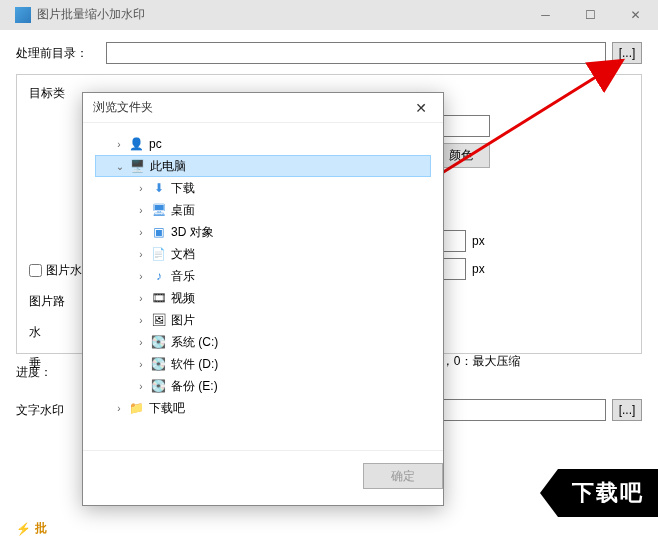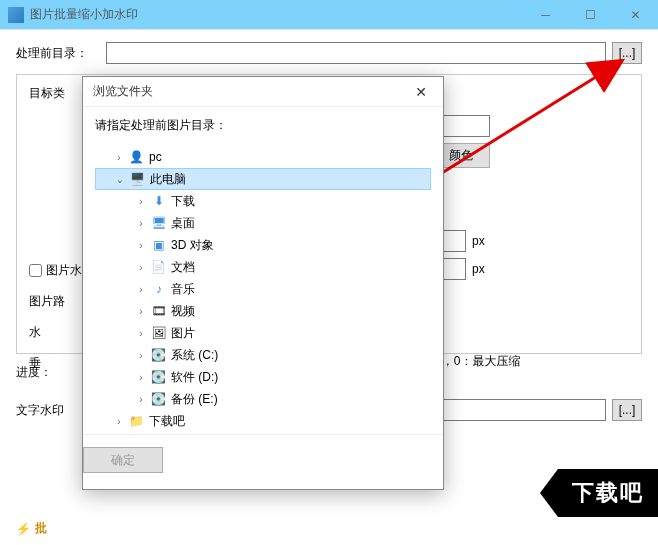--- a/index.html
+++ b/index.html
@@ -1,19 +1,19 @@
 <!DOCTYPE html>
 <html><head>
 <meta charset="utf-8">
 <style>
 * { box-sizing: border-box; margin: 0; padding: 0; font-family: "Microsoft YaHei", "Segoe UI", sans-serif; font-size: 12px; }
 body { background: #fff; width: 658px; height: 545px; position: relative; overflow: hidden; }
 
 
-.titlebar { height: 30px; background: #7dd3fc; border-bottom: 1px solid #e5e5e5; display: flex; align-items: center; padding-left: 8px; }
+.titlebar { height: 30px; background: #e5e5e5; border-bottom: 1px solid #e5e5e5; display: flex; align-items: center; padding-left: 15px; }
 .titlebar-icon { width: 16px; height: 16px; background: linear-gradient(135deg,#4aa3df,#2e7cbf); margin-right: 6px; }
 .titlebar-title { color: #555; flex: 1; }
 .titlebar-btns { display: flex; }
 .titlebar-btn { width: 45px; height: 30px; display: flex; align-items: center; justify-content: center; color: #666; }
 
 
 .main { padding: 12px 16px; position: relative; }
 .row { display: flex; align-items: center; margin-bottom: 10px; }
 .label { margin-right: 18px; color: #000; }
 .textinput { border: 1px solid #7a7a7a; height: 22px; padding: 0 4px; background: #fff; }
@@ -44,32 +44,32 @@
 
 
 .site-mark { position: absolute; right: 6px; bottom: 34px; font-size: 10px; color: #999; }
 .badge { position: absolute; right: 0; bottom: 28px; width: 100px; height: 48px; background: #000; color: #fff; font-size: 22px; font-weight: bold; display: flex; align-items: center; justify-content: center; letter-spacing: 2px; }
 .badge::before { content:""; position:absolute; left:-18px; top:0; width:0; height:0; border-right:18px solid #000; border-top:24px solid transparent; border-bottom:24px solid transparent; }
 
 
 .arrow-svg { position: absolute; left: 0; top: 0; pointer-events: none; }
 
 
-.dialog { position: absolute; left: 82px; top: 76px; width: 362px; height: 414px; background: #fff; border: 1px solid #888; box-shadow: 0 4px 20px rgba(0,0,0,0.3); display: flex; flex-direction: column; }
+.dialog { position: absolute; left: 82px; top: 92px; width: 362px; height: 414px; background: #fff; border: 1px solid #888; box-shadow: 0 4px 20px rgba(0,0,0,0.3); display: flex; flex-direction: column; }
 .dialog-title { height: 30px; display: flex; align-items: center; padding: 0 10px; color: #333; border-bottom: 1px solid #eee; }
 .dialog-title-text { flex: 1; }
 .dialog-close { width: 24px; text-align: center; font-size: 14px; }
 .dialog-body { padding: 10px 12px 4px; flex: 1; overflow: hidden; }
 .dialog-instr { margin-bottom: 12px; color: #000; }
 .tree { font-size: 12px; }
 .tree-row { display: flex; align-items: center; height: 22px; gap: 4px; padding-left: 4px; }
 .tree-row.selected { background: #cce8ff; border: 1px solid #99d1ff; }
 .expander { width: 12px; color: #666; font-size: 10px; text-align: center; }
 .tree-icon { width: 16px; height: 16px; display: inline-flex; align-items: center; justify-content: center; }
-.dialog-buttons { display: flex; justify-content: space-between; gap: 30px; padding: 12px 0 16px; border-top: 1px solid #eee; }
+.dialog-buttons { display: flex; justify-content: flex-end; gap: 30px; padding: 12px 0 16px; border-top: 1px solid #eee; }
 .dialog-buttons .btn { width: 80px; height: 26px; }
 .btn.disabled { color: #999; }
 
 .ind1 { padding-left: 18px; } .ind2 { padding-left: 40px; }
 </style>
 </head>
 <body>
 
 <div class="titlebar">
   <div class="titlebar-icon"></div>
@@ -174,21 +174,20 @@
     </defs>
   <line x1="190" y1="330" x2="620" y2="62" stroke="#e40000" stroke-width="3" marker-end="url(#ah)"></line>
 </svg>
 
 <div class="dialog">
   <div class="dialog-title">
     <span class="dialog-title-text">浏览文件夹</span>
     <span class="dialog-close">✕</span>
   </div>
   <div class="dialog-body">
-    <div class="dialog-instr">请指定处理前图片目录：</div>
     <div class="tree">
       <div class="tree-row ind1">
         <span class="expander">›</span>
         <span class="tree-icon">👤</span>
         <span>pc</span>
       </div>
       <div class="tree-row ind1 selected">
         <span class="expander">⌄</span>
         <span class="tree-icon">🖥️</span>
         <span>此电脑</span>

